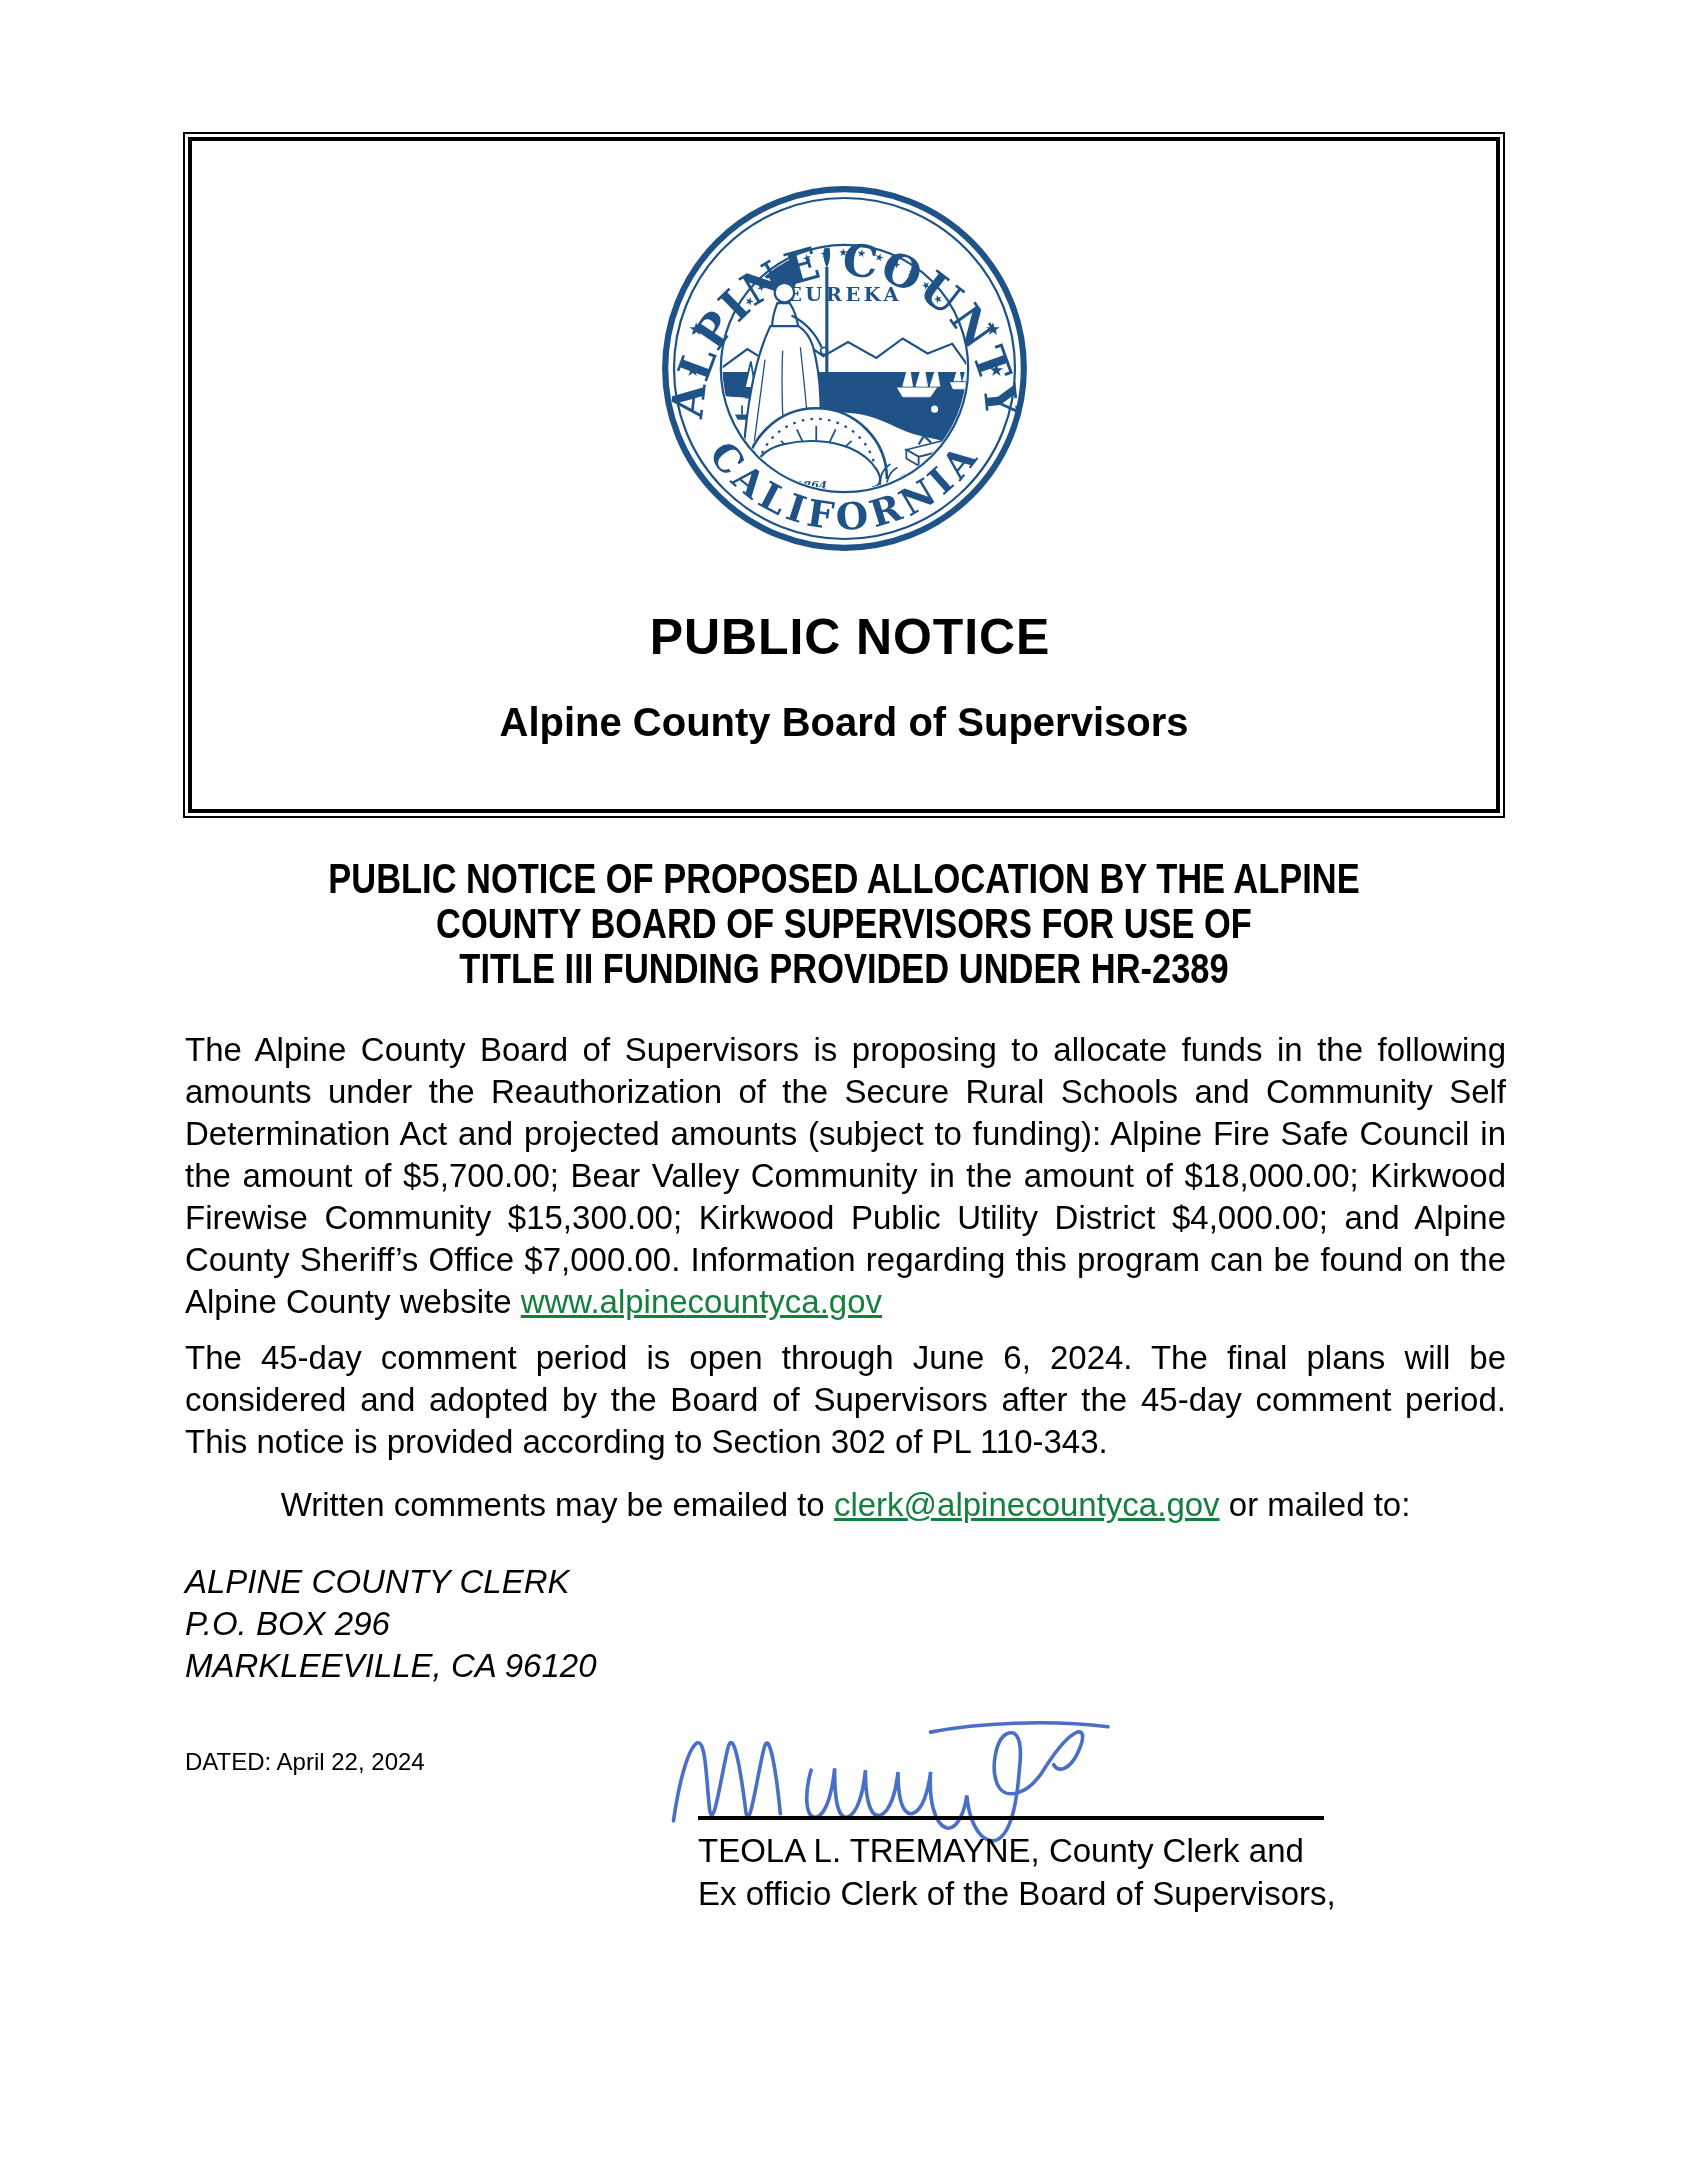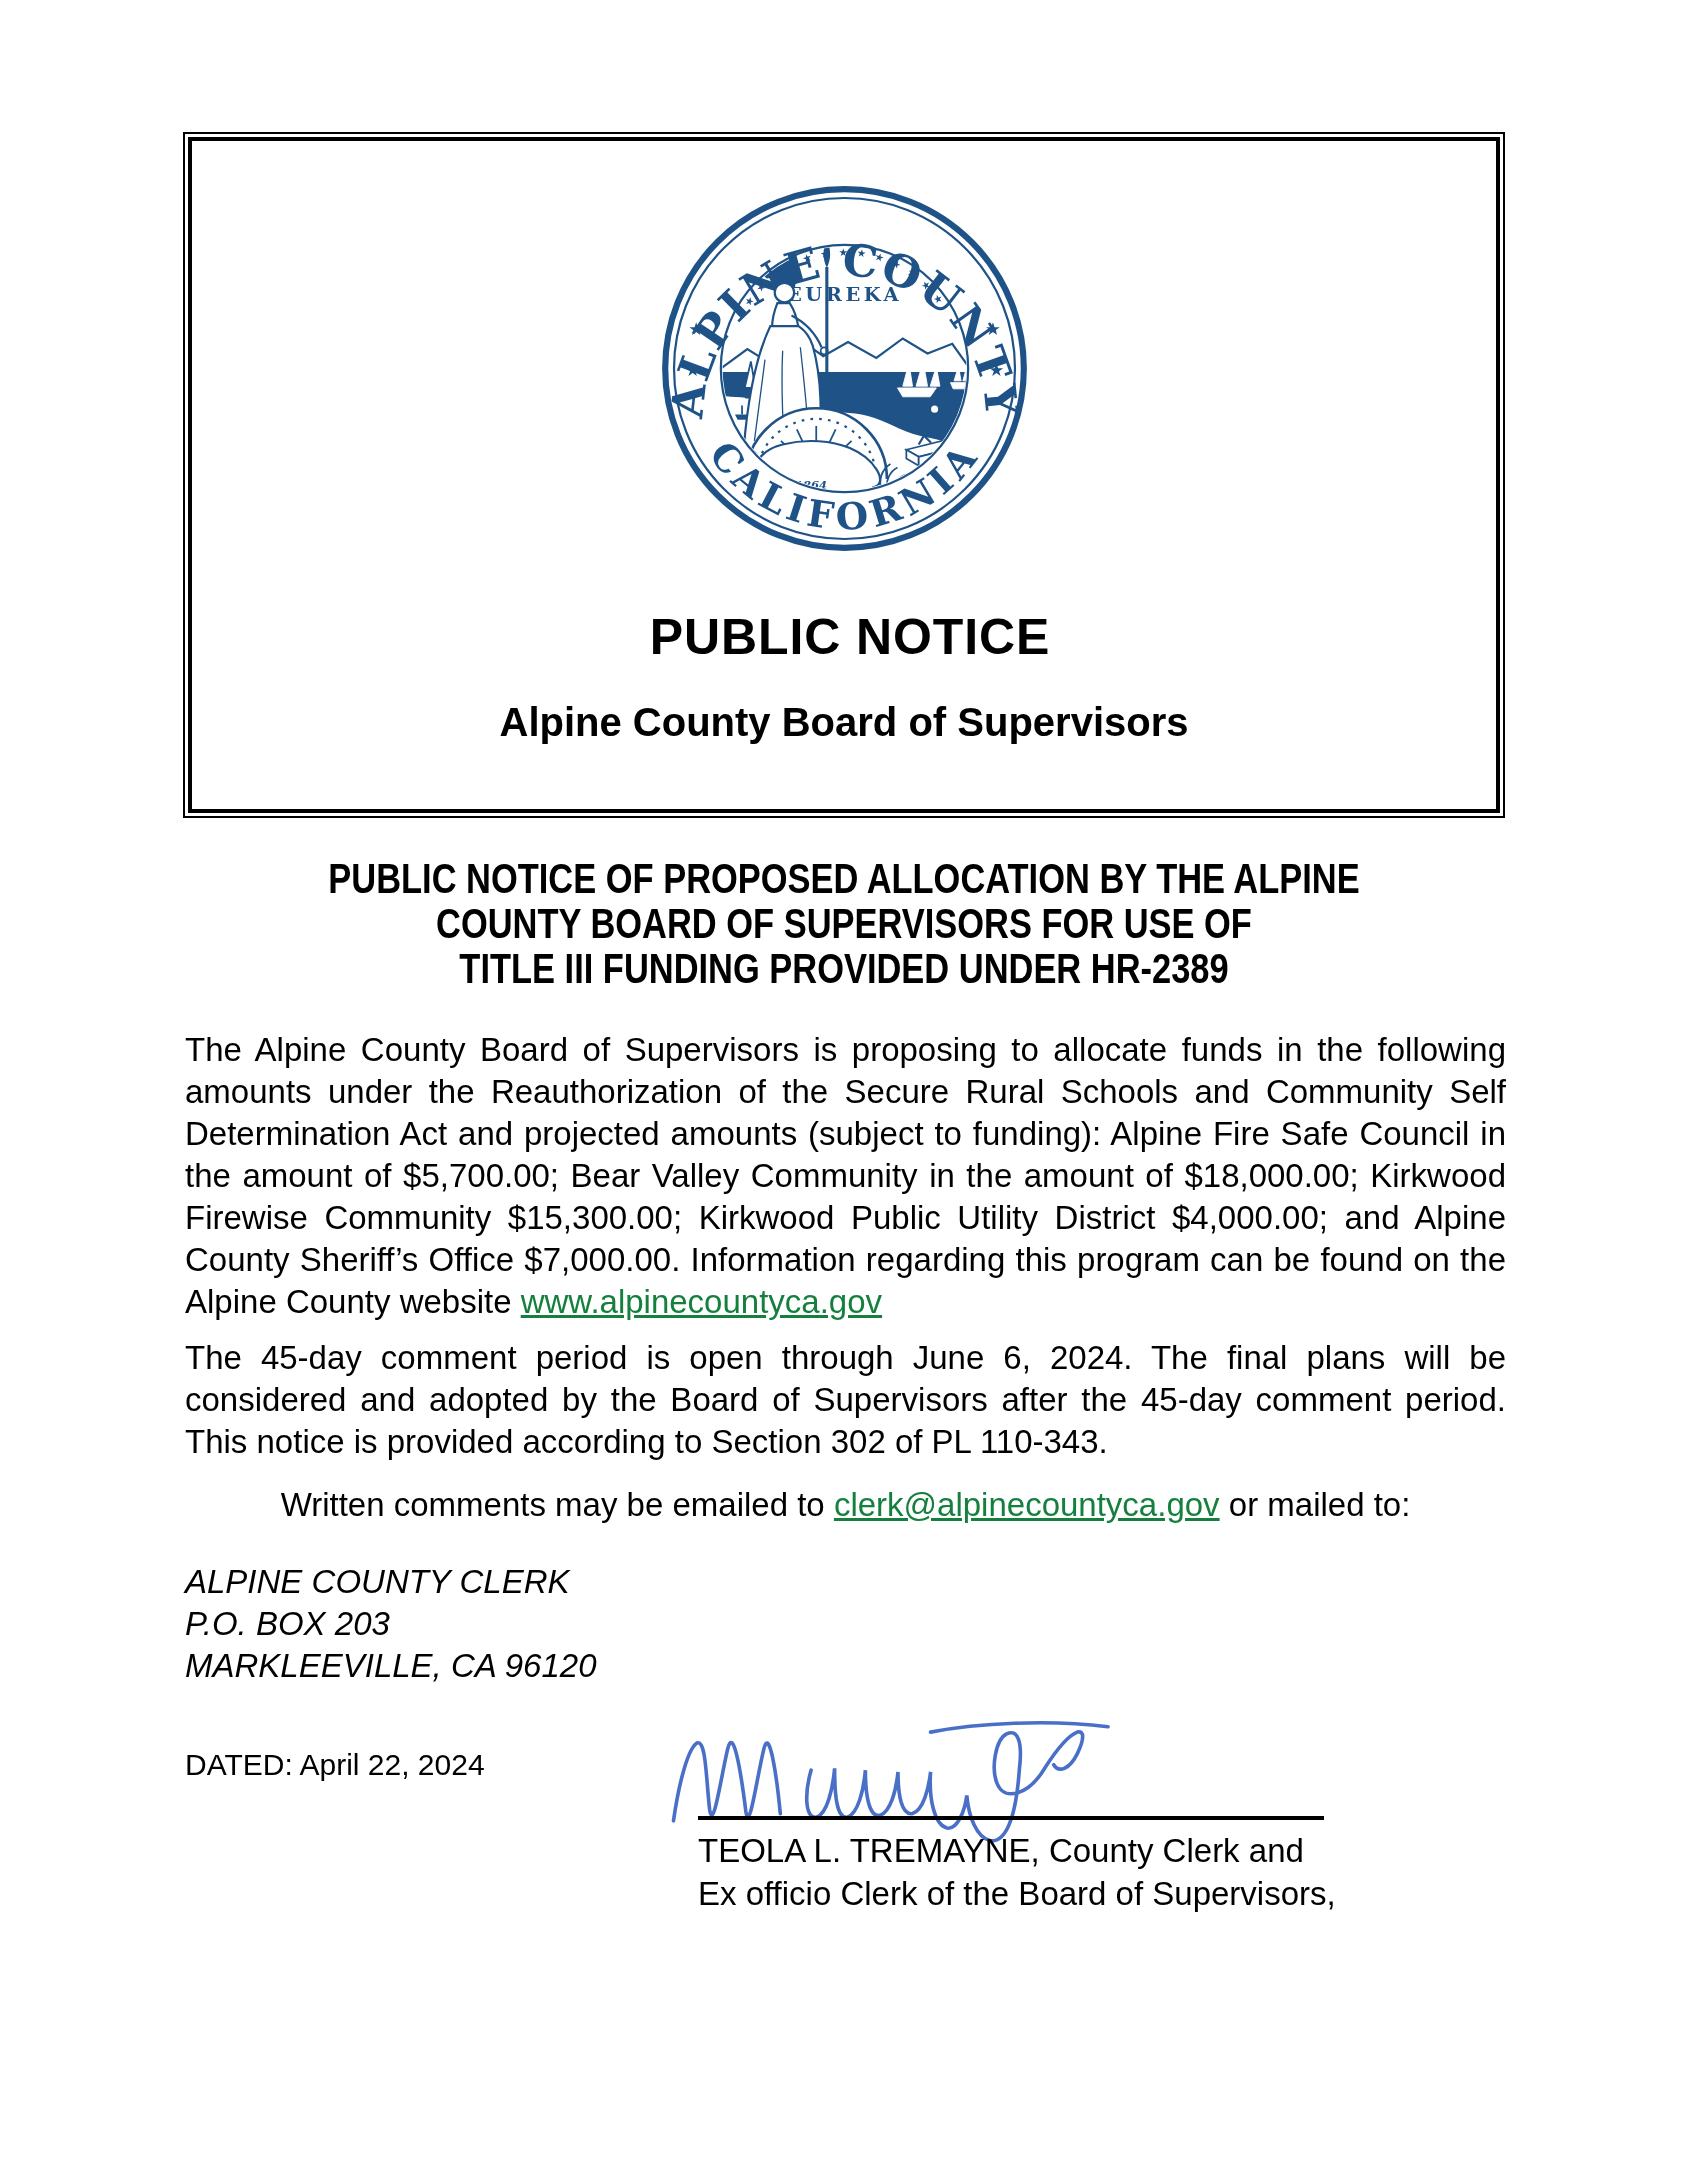--- a/index.html
+++ b/index.html
@@ -78,21 +78,21 @@
     position:absolute;
     left:185px; top:1561px;
     width:1321px;
     font-size:33px;
     line-height:42px;
     font-style:italic;
   }
   .dated{
     position:absolute;
     left:185px; top:1748px;
-    font-size:30px;
+    font-size:24px;
   }
   
   .sig-svg{
     position:absolute;
     left:659px; top:1712px;
     pointer-events:none;
   }
   .sig-line{
     position:absolute;
     left:698px; top:1816px;
@@ -249,21 +249,21 @@
   </div>
 
   <p class="para p1"><span>The Alpine County Board of Supervisors is proposing to allocate funds in the following amounts under the Reauthorization of the Secure Rural Schools and Community Self Determination Act and projected amounts (subject to funding): Alpine Fire Safe Council in the amount of $5,700.00; Bear Valley Community in the amount of $18,000.00; Kirkwood Firewise Community $15,300.00; Kirkwood Public Utility District $4,000.00; and Alpine County Sheriff’s Office $7,000.00.  Information regarding this program can be found on the Alpine County website </span><a class="doclink">www.alpinecountyca.gov</a></p>
 
   <p class="para p2">The 45-day comment period is open through June 6, 2024. The final plans will be considered and adopted by the Board of Supervisors after the 45-day comment period. This notice is provided according to Section 302 of PL 110-343.</p>
 
   <p class="para p3"><span>Written comments may be emailed to </span><a class="doclink">clerk@alpinecountyca.gov</a><span> or mailed to:</span></p>
 
   <div class="address">
     <div>ALPINE COUNTY CLERK</div>
-    <div>P.O. BOX 203</div>
+    <div>P.O. BOX 296</div>
     <div>MARKLEEVILLE, CA 96120</div>
   </div>
 
   <div class="dated">DATED: April 22, 2024</div>
 
   <svg class="sig-svg" width="688" height="138" viewBox="0 0 760 152">
     <g fill="none" stroke="#4a6fc6" stroke-width="4" stroke-linecap="round">
       <path d="M300 22 C 352 12 430 8 496 16"></path>
       <path d="M16 120 C 22 78 32 40 42 34 C 52 30 52 74 56 108 C 60 132 68 74 76 40 C 82 16 90 62 96 110 C 100 134 108 72 116 40 C 122 16 130 70 134 112"></path>
       <path d="M168 64 C 160 92 162 118 174 116 C 186 112 192 84 194 62 C 194 90 196 118 208 116 C 220 112 226 86 228 64 C 228 92 232 116 244 114 C 256 110 262 86 264 66 C 264 92 268 114 280 112 C 292 108 298 84 300 66 C 298 96 304 124 318 128 C 330 130 338 108 340 92 C 342 114 350 138 366 142 C 382 144 394 120 398 64 C 402 32 396 18 384 24 C 372 30 366 62 374 80 C 382 98 408 92 426 62 C 440 40 452 26 462 22 C 470 20 470 30 462 46 C 454 62 442 68 436 58"></path>

